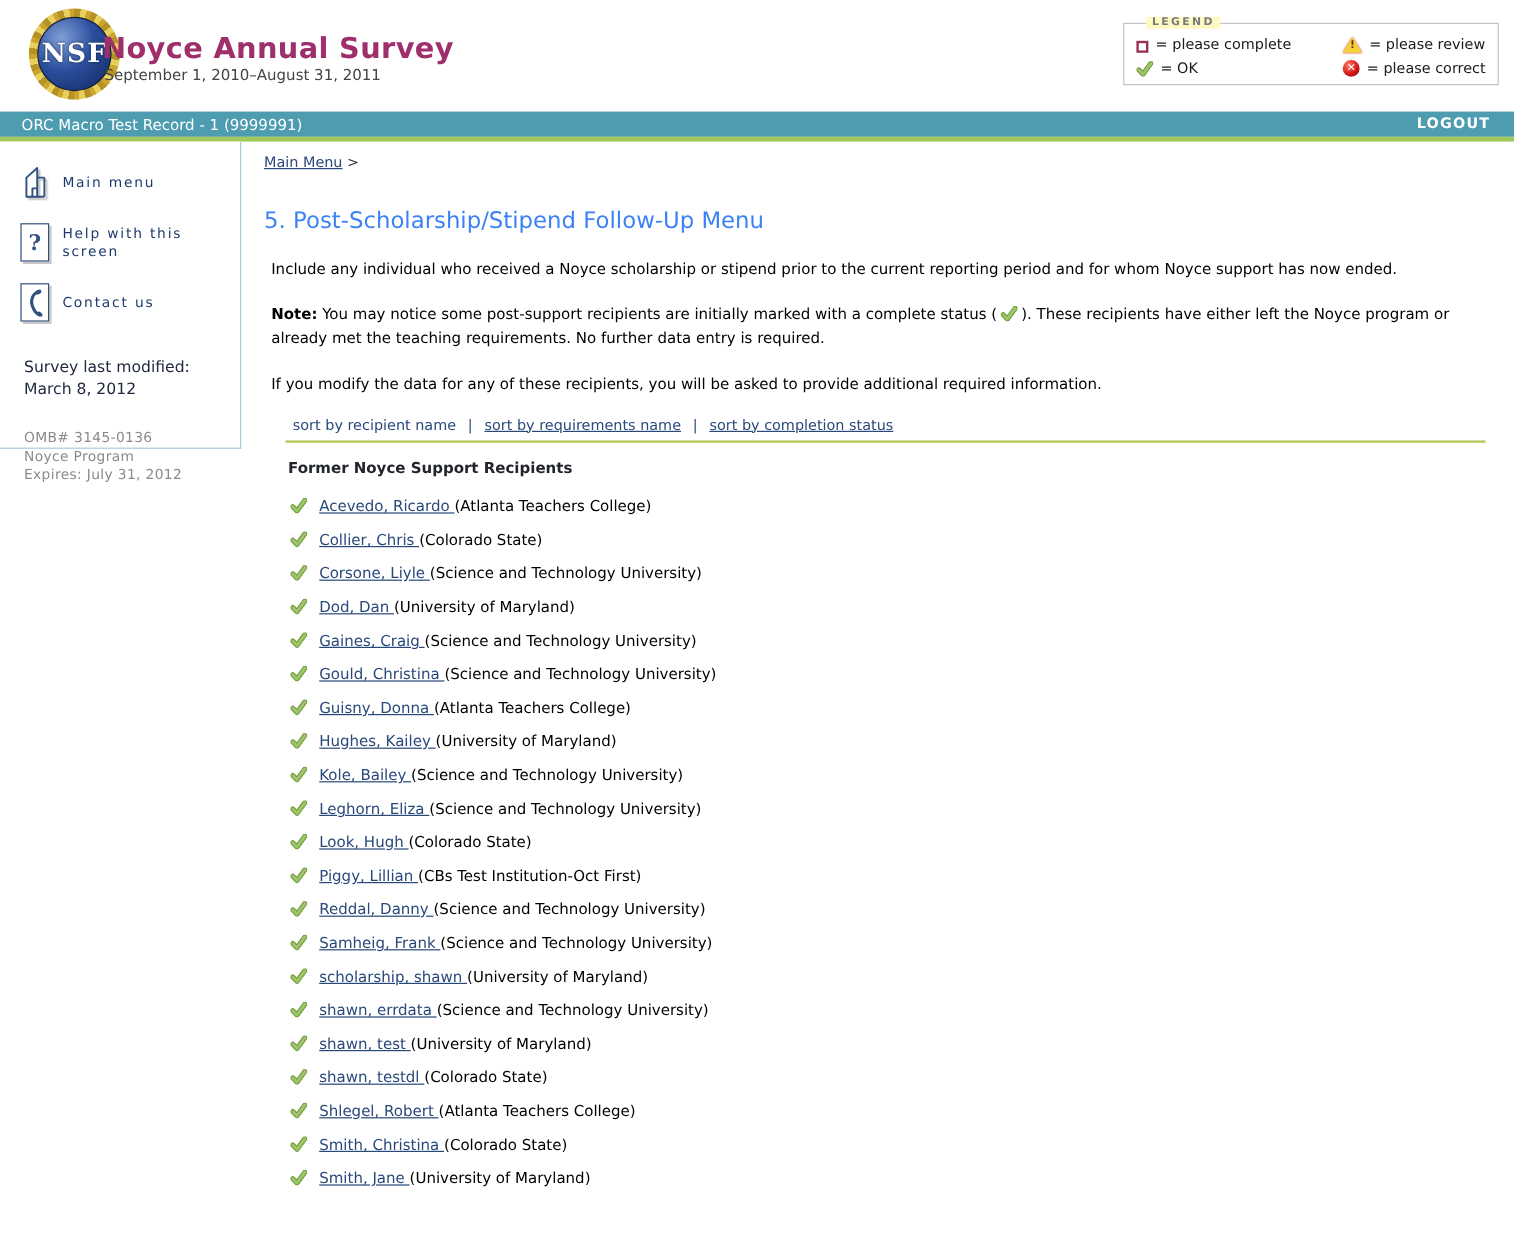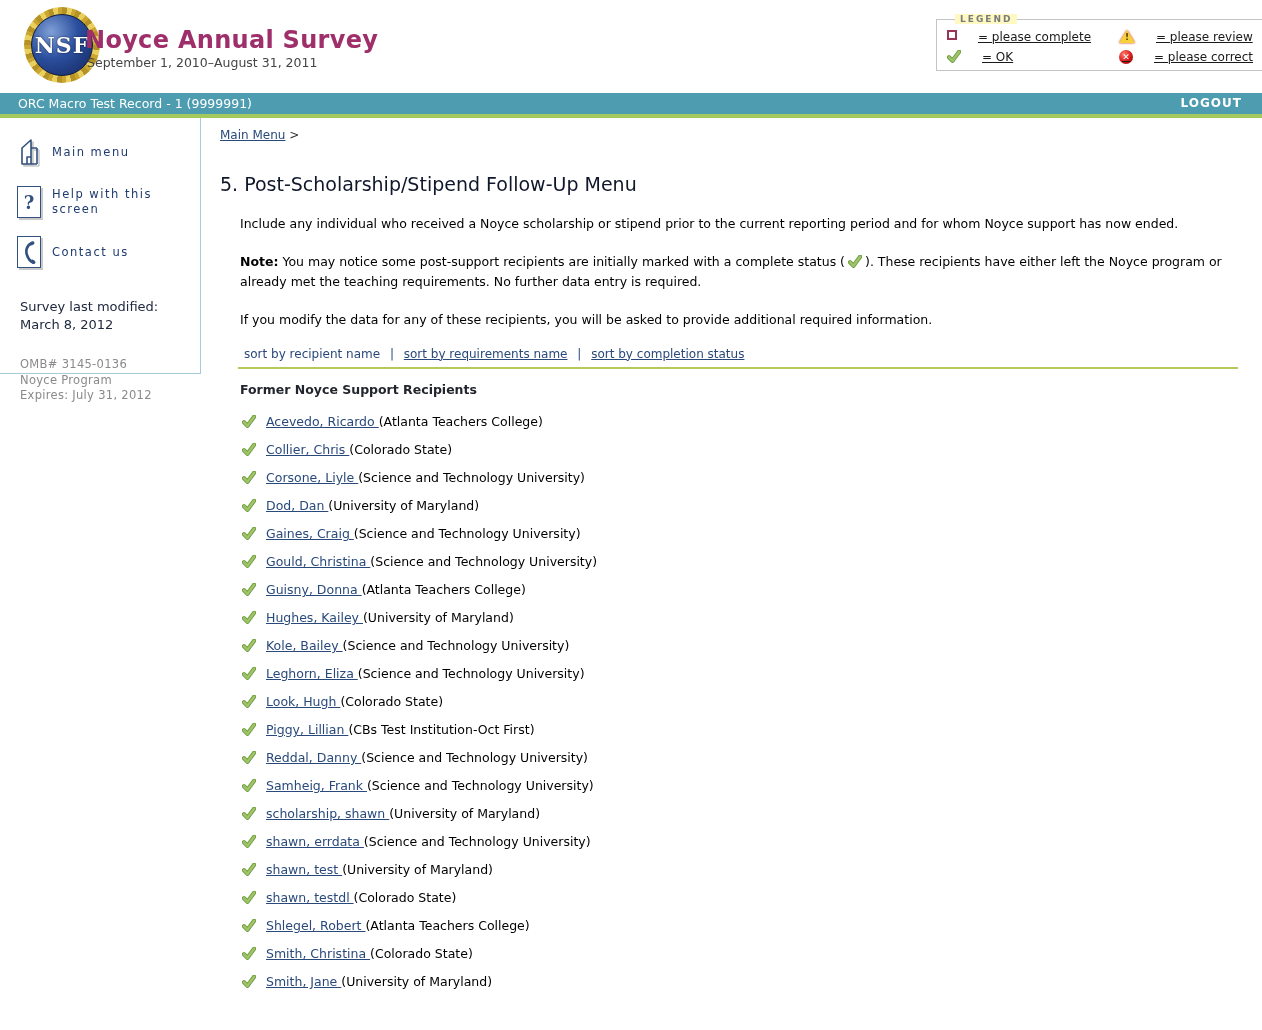--- a/index.html
+++ b/index.html
@@ -17,21 +17,21 @@
   .logo-text { color:#fff; font-family:"DejaVu Serif", serif; font-weight:bold; font-size:22px; letter-spacing:1px; text-shadow:0 0 2px #0a1838; }
   .app-title { position:absolute; left:85px; top:26px; font-size:24px; font-weight:bold; color:#9e2f6b; letter-spacing:0.3px; }
   .app-period { position:absolute; left:87px; top:55px; font-size:12.5px; color:#444; }
 
   
   .legend-box { position:absolute; left:936px; top:19px; width:296px; height:52px;
     border:1px solid #c4c4c4; padding:8px 10px 0 10px; }
   .legend-title { position:absolute; left:18px; top:-6px; background:#fef9c3; padding:0 5px;
     font-size:9px; letter-spacing:2px; color:#7a7a7a; font-weight:bold; }
   .legend-grid { display:grid; grid-template-columns:172px auto; grid-row-gap:6px; margin-top:2px; }
-  .legend-item { display:flex; align-items:flex-start; gap:21px; font-size:12px; color:#1a1a1a; white-space:nowrap;text-decoration:underline; }
+  .legend-item { display:flex; align-items:flex-end; gap:6px; font-size:12px; color:#1a1a1a; white-space:nowrap; }
   .lg-square { width:10px; height:10px; background:#fff; border:2px solid #993355; }
   .lg-tri { width:0; height:0; border-left:8px solid transparent; border-right:8px solid transparent;
     border-bottom:13px solid #f5d23c; position:relative; filter:drop-shadow(0 0 1px #cc2200); }
   .lg-tri::after { content:"!"; position:absolute; left:-2px; top:2px; font-size:9px; font-weight:bold; color:#5a3a00; }
   .lg-err { width:14px; height:14px; border-radius:50%;
     background:radial-gradient(circle at 35% 30%, #ff7a6a 0%, #d41919 55%, #7e0000 100%);
     color:#fff; font-size:9px; font-weight:bold; display:flex; align-items:center; justify-content:center; line-height:1; }
   .check-svg { display:inline-block; }
 
   
@@ -51,22 +51,22 @@
     filter:drop-shadow(2px 2px 0 #c9c9c9); }
   .qmark { font-family:"DejaVu Serif", serif; font-size:18px; font-weight:bold; color:#33517e; }
   .side-label { font-size:11.5px; color:#1e3a6e; letter-spacing:1.5px; line-height:1.3; }
   .side-modified { margin:30px 0 0 20px; font-size:13px; color:#20293f; line-height:1.35; }
   .side-omb { margin:24px 0 16px 20px; font-size:11.5px; color:#8a8a8a; line-height:1.35; letter-spacing:0.3px; }
 
   
   .main { position:absolute; left:220px; top:128px; width:1022px; }
   a.navlink { color:#29497b; text-decoration:underline; cursor:pointer; }
   .breadcrumb { font-size:12px; color:#333; }
-  .page-title { margin-top:31px; font-size:19px; color:#0f172a; font-weight:400; }
-  .para { margin-top:19px; margin-left:20px; font-size:12.5px; color:#000; line-height:1.55; width:1000px; }
+  .page-title { margin-top:31px; font-size:19px; color:#3b82f6; font-weight:400; }
+  .para { margin-top:19px; margin-left:6px; font-size:12.5px; color:#000; line-height:1.55; width:1000px; }
   .note-icon { vertical-align:-2px; margin:0 3px; }
   .sort-row { margin-top:17px; margin-left:24px; font-size:12px; color:#29497b; }
   .sort-sep { color:#29497b; margin:0 6px; }
   .sort-link { color:#29497b; cursor:pointer; text-decoration:none; }
   .sort-link.u { text-decoration:underline; }
   .list-rule { margin-top:6px; margin-left:18px; width:1000px; border:0; border-top:2px solid #b5c95b; }
   .list-heading { margin-top:13px; margin-left:20px; font-size:12.5px; font-weight:bold; color:#23252e; }
   .recipient-list { margin-top:11px; margin-left:22px; }
   .recipient-row { display:flex; align-items:center; height:28px; gap:10px; font-size:12.5px; }
   .recipient-row .inst { color:#000; }

